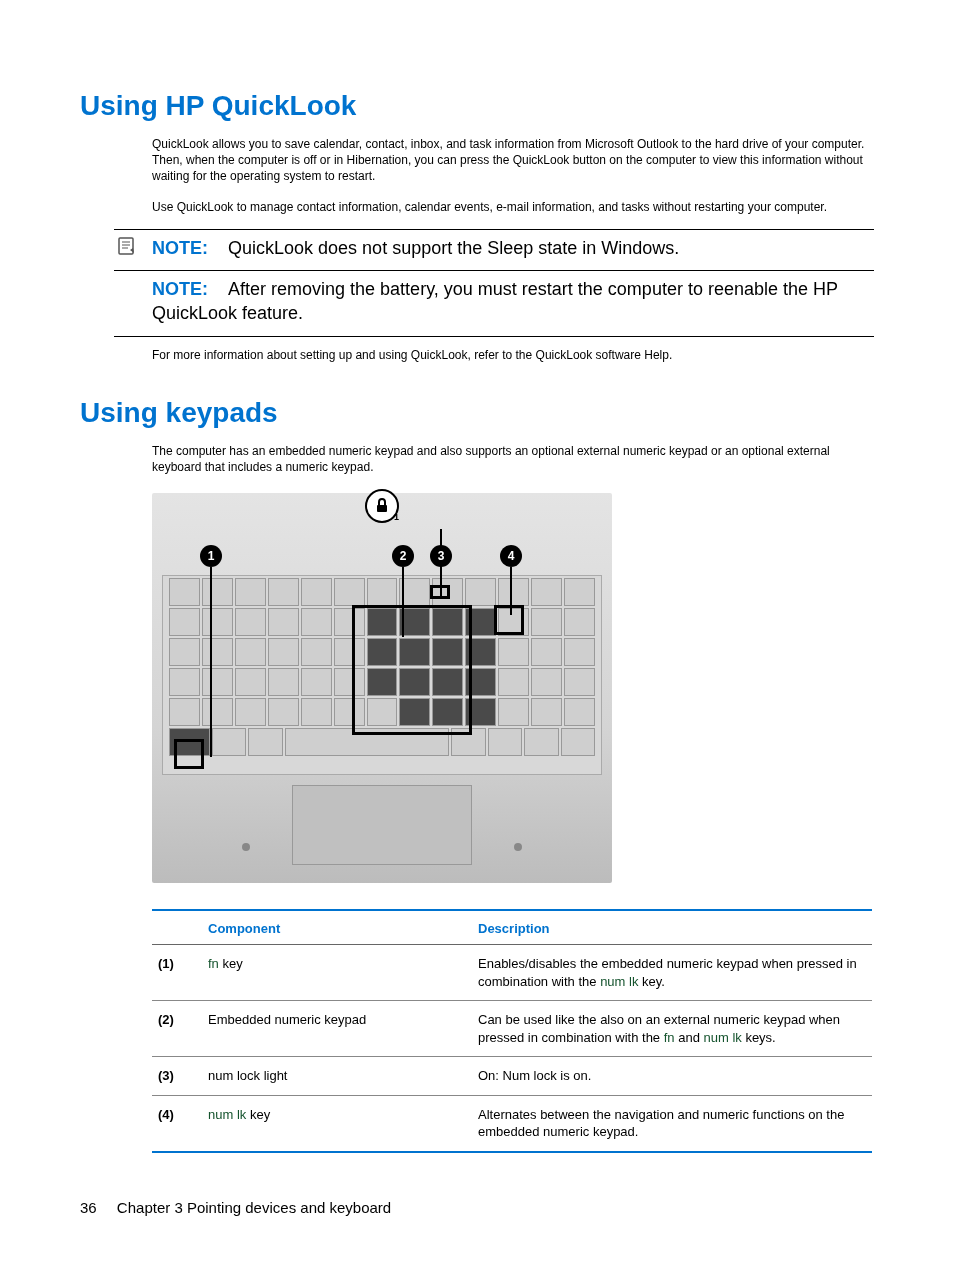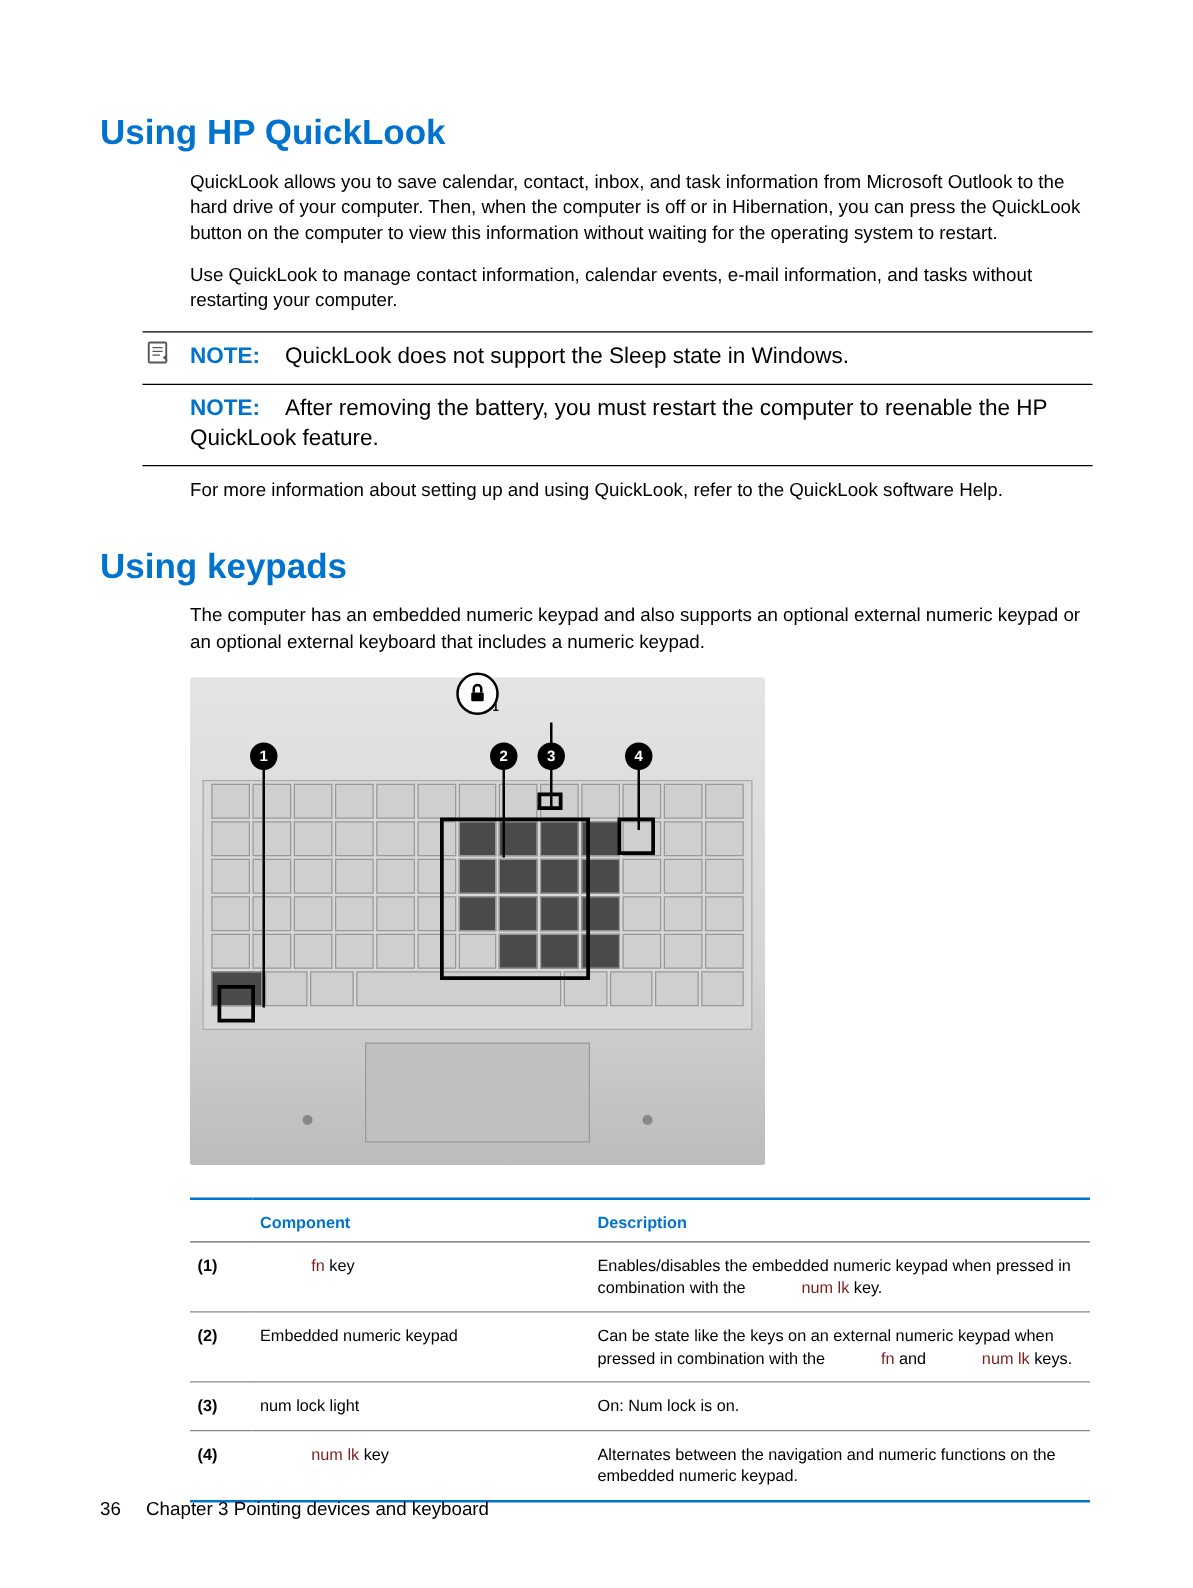--- a/index.html
+++ b/index.html
@@ -12,21 +12,21 @@
     padding: 90px 80px 60px 80px;
     color: #000;
   }
   h1 {
     color: #0073cf;
     font-size: 28px;
     font-weight: bold;
     margin-bottom: 14px;
   }
   .body-text {
-    font-size: 15px;
+    font-size: 12px;
     line-height: 1.35;
     margin-bottom: 14px;
     margin-left: 72px;
   }
   .note-block {
     margin-left: 72px;
     margin-bottom: 10px;
     font-size: 18px;
     line-height: 1.35;
     position: relative;
@@ -129,21 +129,21 @@
   .component-table th.idx { width: 50px; }
   .component-table th.comp { width: 270px; }
   .component-table td {
     padding: 10px 6px;
     vertical-align: top;
     border-bottom: 1px solid #888;
     line-height: 1.35;
   }
   .component-table tbody tr:last-child td { border-bottom: 2.5px solid #0073cf; }
   .idx-cell { font-weight: bold; width: 50px;}
-  .link-text { color: #7f1d1d; margin-left: 41px; }
+  .link-text { color: #14532d; }
   .footer {
     position: absolute;
     left: 80px;
     bottom: 54px;
     font-size: 15px;
   }
   .footer .pn { margin-right: 16px; }
 </style>
 </head>
 <body>
@@ -304,21 +304,21 @@
     </thead>
     <tbody id="table-body">
     <tr>
           <td class="idx-cell">(1)</td>
           <td><span class="link-text">fn</span><span> key</span></td>
           <td><span>Enables/disables the embedded numeric keypad when pressed in combination with the </span><span class="link-text">num lk</span><span> key.</span></td>
         </tr>
         <tr>
           <td class="idx-cell">(2)</td>
           <td><span>Embedded numeric keypad</span></td>
-          <td><span>Can be state like the keys on an external numeric keypad when pressed in combination with the </span><span class="link-text">fn</span><span> and </span><span class="link-text">num lk</span><span> keys.</span></td>
+          <td><span>Can be used like the also on an external numeric keypad when pressed in combination with the </span><span class="link-text">fn</span><span> and </span><span class="link-text">num lk</span><span> keys.</span></td>
         </tr>
         <tr>
           <td class="idx-cell">(3)</td>
           <td><span>num lock light</span></td>
           <td><span>On: Num lock is on.</span></td>
         </tr>
         <tr>
           <td class="idx-cell">(4)</td>
           <td><span class="link-text">num lk</span><span> key</span></td>
           <td><span>Alternates between the navigation and numeric functions on the embedded numeric keypad.</span></td>

